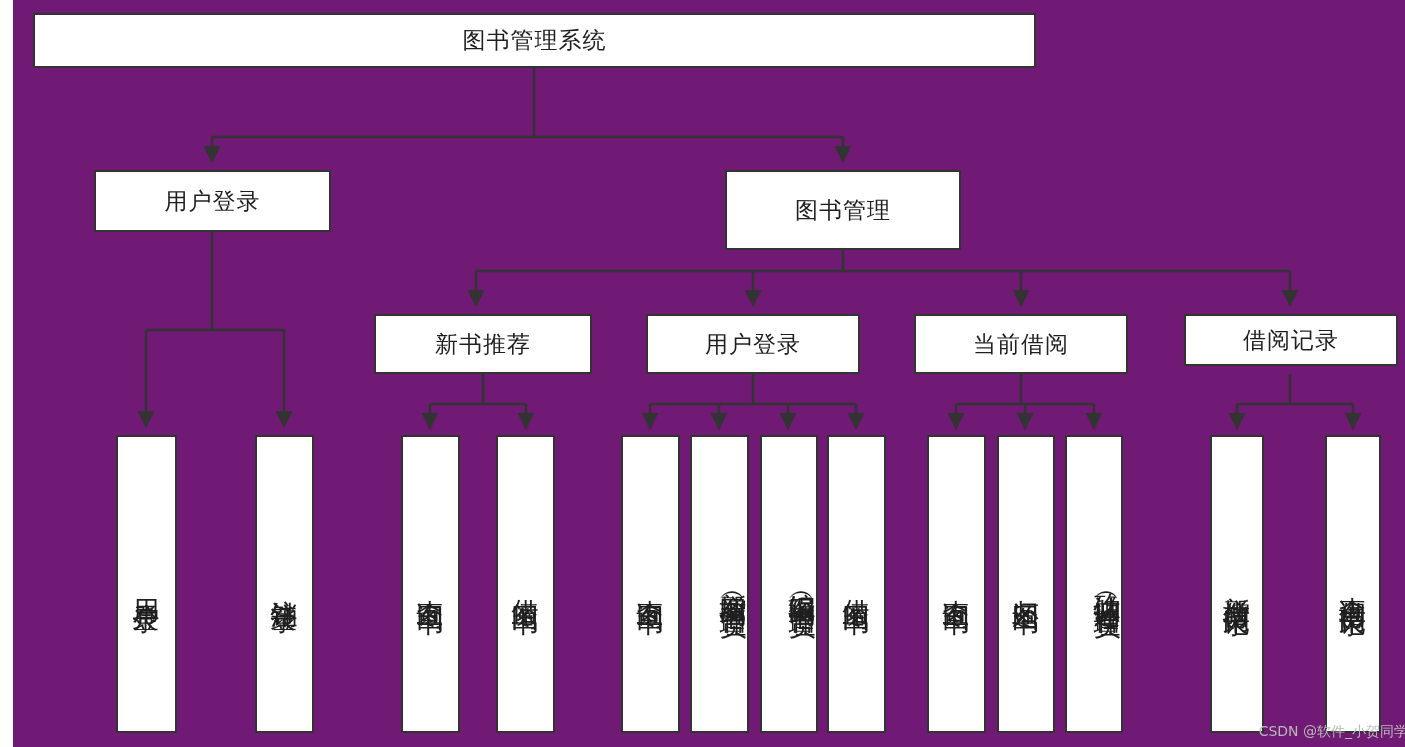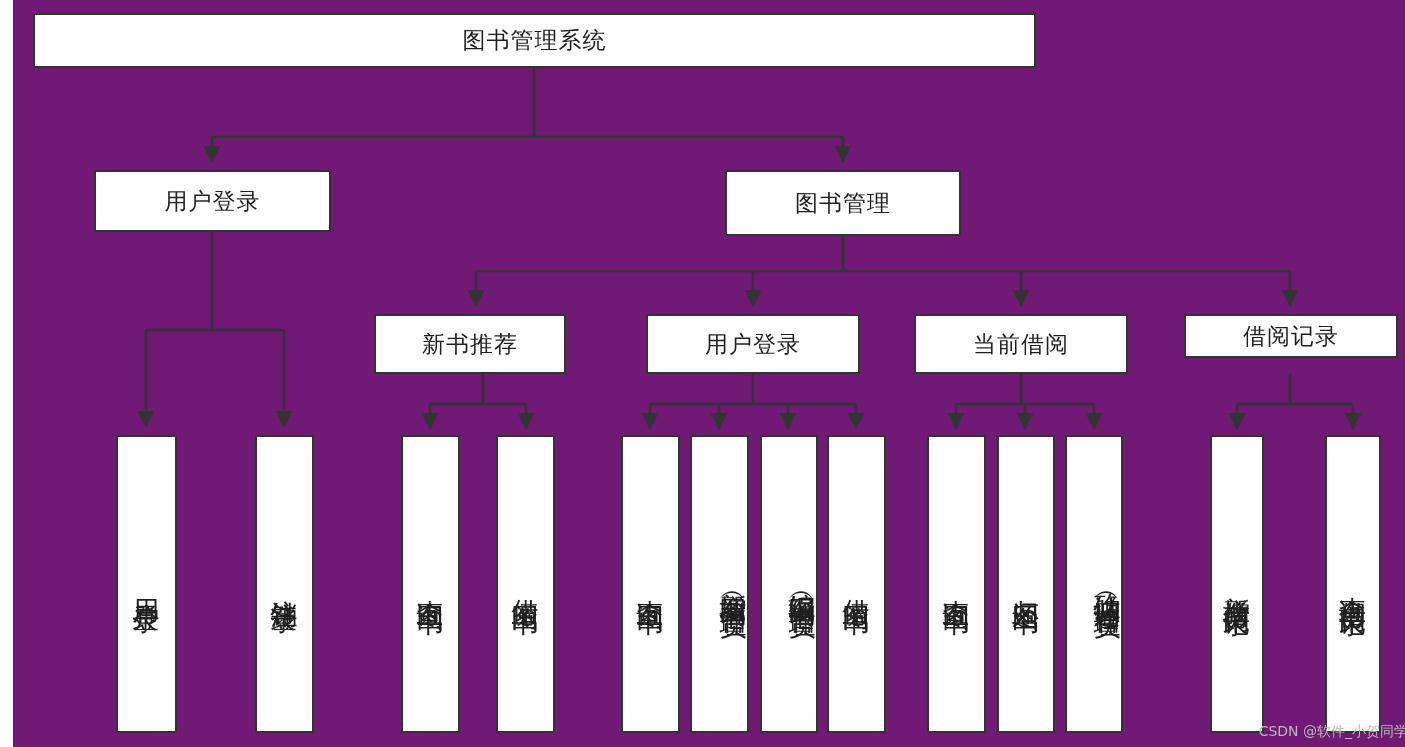--- a/index.html
+++ b/index.html
@@ -121,34 +121,34 @@
     <path d="M 1340 404 L 1340 429" stroke="#333333" stroke-width="2.5" fill="none" marker-end="url(#arrow)"></path>
   </svg>
 
   <div class="node horiz" style="left:20px; top:13px; width:1003px; height:55px;">
     <span>图书管理系统</span>
   </div>
 
   <div class="node horiz" style="left:81px; top:170px; width:237px; height:62px;">
     <span>用户登录</span>
   </div>
-  <div class="node horiz" style="left:712px; top:170px; width:236px; height:66px;">
+  <div class="node horiz" style="left:712px; top:170px; width:236px; height:80px;">
     <span>图书管理</span>
   </div>
 
-  <div class="node horiz" style="left:361px; top:314px; width:192px; height:60px;">
+  <div class="node horiz" style="left:361px; top:314px; width:218px; height:60px;">
     <span>新书推荐</span>
   </div>
   <div class="node horiz" style="left:633px; top:314px; width:214px; height:60px;">
     <span>用户登录</span>
   </div>
   <div class="node horiz" style="left:901px; top:314px; width:214px; height:60px;">
     <span>当前借阅</span>
   </div>
-  <div class="node horiz" style="left:1171px; top:314px; width:214px; height:44px;">
+  <div class="node horiz" style="left:1171px; top:314px; width:214px; height:52px;">
     <span>借阅记录</span>
   </div>
 
   <div class="node vert" style="left:103px; top:435px; width:61px; height:298px;">
     <span class="vlabel">用户登录</span>
   </div>
   <div class="node vert" style="left:242px; top:435px; width:59px; height:298px;">
     <span class="vlabel">注销登录</span>
   </div>
 

